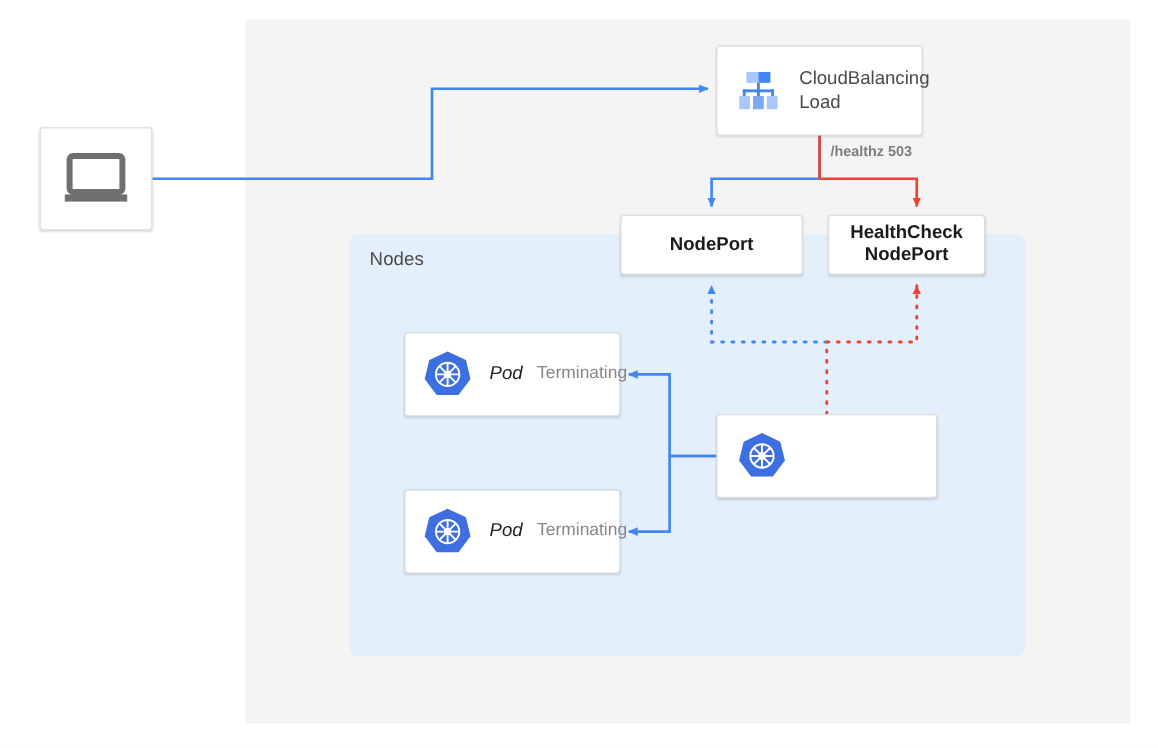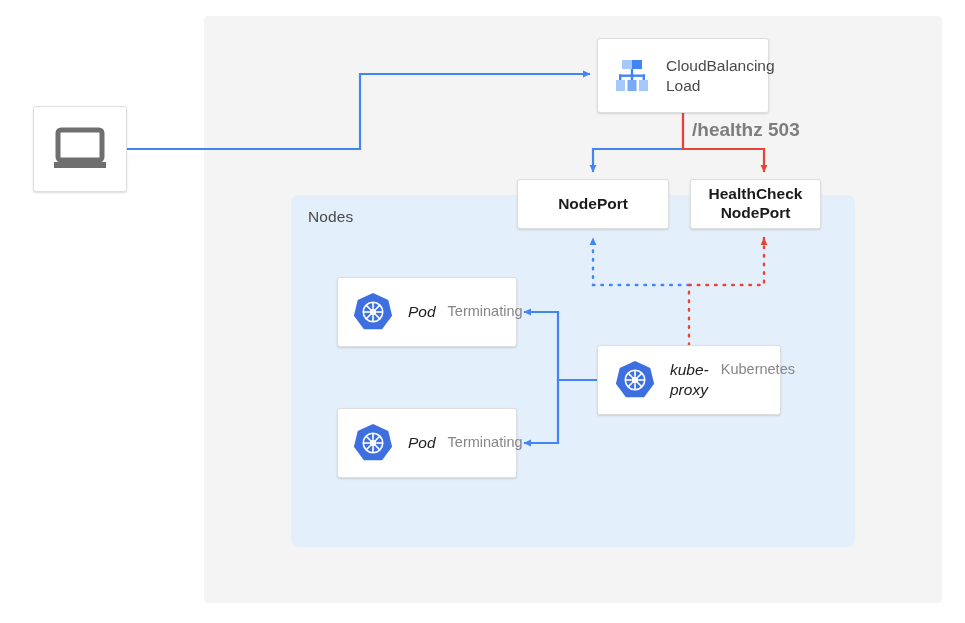--- a/index.html
+++ b/index.html
@@ -93,21 +93,21 @@
   #kubeproxy-box{ left: 597px; top: 345px; width: 184px; height: 70px; padding-left: 16px; }
 
   .icon-slot { display: flex; align-items: center; justify-content: center; }
   .k8s-icon  { width: 42px; height: 42px; margin-right: 14px; }
   .lb-icon   { width: 44px; height: 44px; margin-right: 12px; }
   .laptop-icon { width: 56px; height: 46px; }
 
   
   .edge-label {
     position: absolute;
-    font-size: 19px;
+    font-size: 12px;
     font-weight: bold;
     color: #7d7d7d;
     white-space: nowrap;
   }
   #healthz-label { left: 692px; top: 119px; }
 </style>
 </head>
 <body>
 
 <div class="outer-panel"></div>
@@ -252,17 +252,13 @@
         <line x1="22" y1="25.4" x2="22" y2="32.2"></line>
         <line x1="11.8" y1="22" x2="18.6" y2="22"></line>
         <line x1="25.4" y1="22" x2="32.2" y2="22"></line>
         <line x1="14.8" y1="14.8" x2="19.6" y2="19.6"></line>
         <line x1="24.4" y1="24.4" x2="29.2" y2="29.2"></line>
         <line x1="29.2" y1="14.8" x2="24.4" y2="19.6"></line>
         <line x1="19.6" y1="24.4" x2="14.8" y2="29.2"></line>
       </g>
     </svg>
   </span>
-  <span class="texts">
-    <span class="title-dark">kube-proxy</span>
-    <span class="sub">Kubernetes</span>
-  </span>
 </div>
 
 </body></html>

